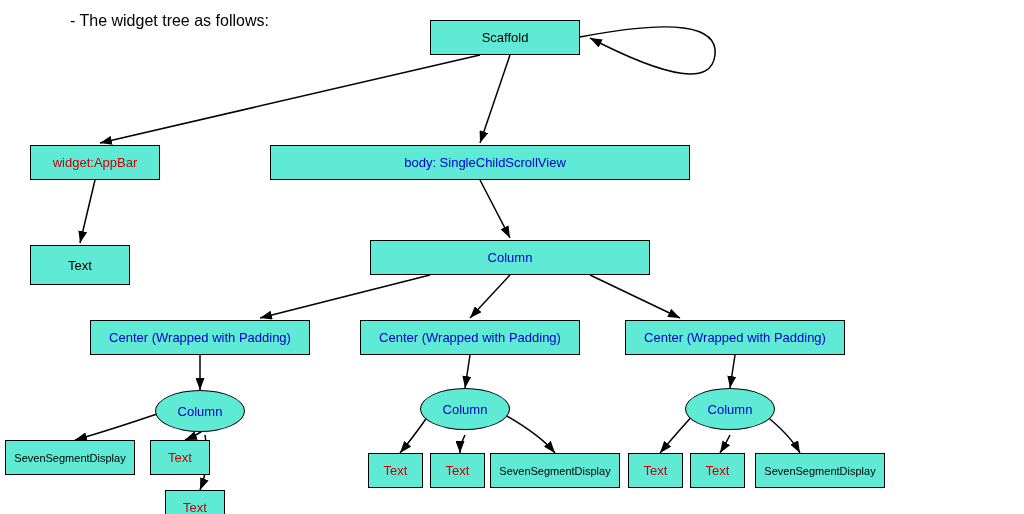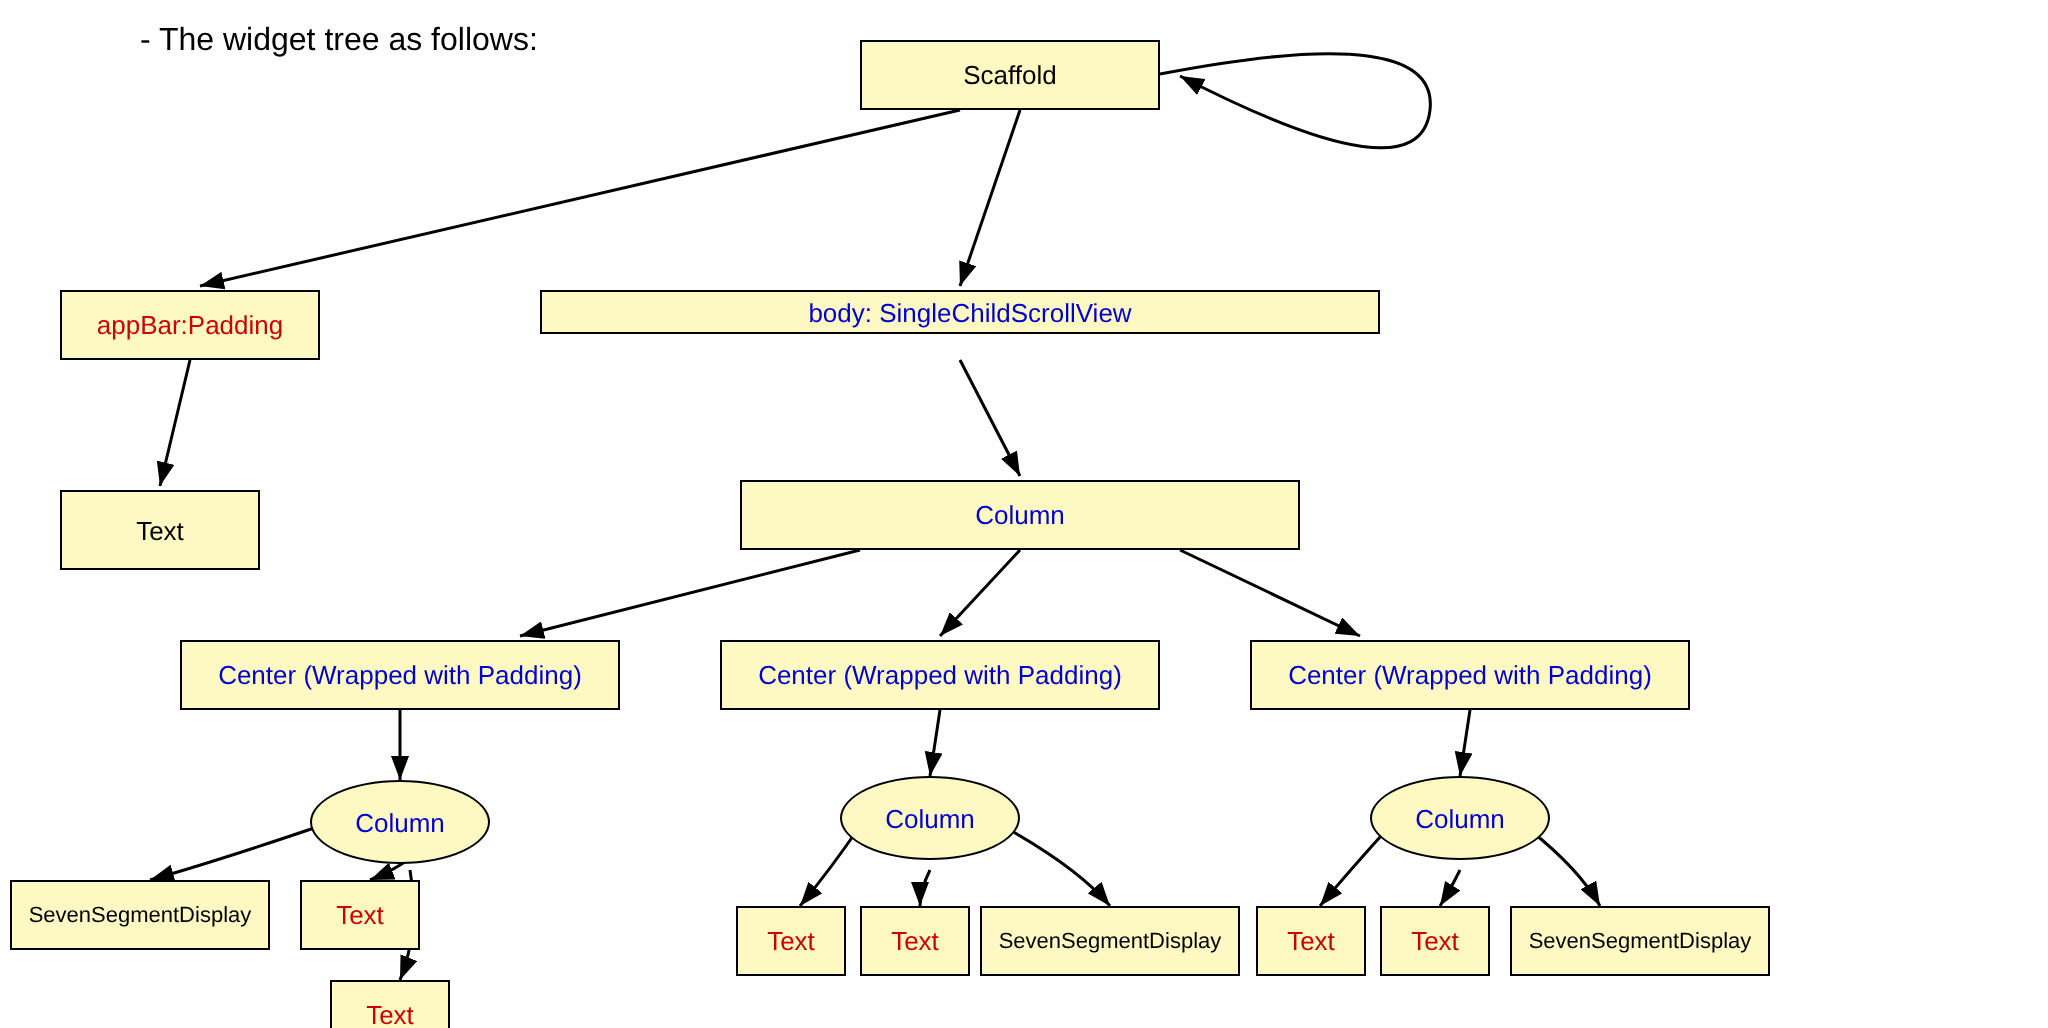--- a/index.html
+++ b/index.html
@@ -13,21 +13,21 @@
       position: relative;
     }
     .diagram-container {
       position: relative;
       width: 1024px;
       height: 514px;
     }
     .node {
       position: absolute;
       border: 1px solid #000;
-      background: #fef9c3;
+      background: #5eead4;
       display: flex;
       align-items: center;
       justify-content: center;
       text-align: center;
     }
     .node.rect {
       border-radius: 0;
     }
     .node.ellipse {
       border-radius: 50%;
@@ -113,24 +113,24 @@
 
     <path d="M 765 415 Q 790 435 800 453" fill="none" stroke="#000" stroke-width="1.5" marker-end="url(#arrowhead)"></path>
 
   </svg>
 
   <div class="node rect" style="left:430px; top:20px; width:150px; height:35px;">
     <span class="node-text-black">Scaffold</span>
   </div>
 
   <div class="node rect" style="left:30px; top:145px; width:130px; height:35px;">
-    <span class="node-text-red">appBar:Padding</span>
-  </div>
-
-  <div class="node rect" style="left:270px; top:145px; width:420px; height:22px;padding-left:10px;">
+    <span class="node-text-red">widget:AppBar</span>
+  </div>
+
+  <div class="node rect" style="left:270px; top:145px; width:420px; height:35px;padding-left:10px;">
     <span class="node-text-blue">body: SingleChildScrollView</span>
   </div>
 
   <div class="node rect" style="left:30px; top:245px; width:100px; height:40px;">
     <span class="node-text-black">Text</span>
   </div>
 
   <div class="node rect" style="left:370px; top:240px; width:280px; height:35px;">
     <span class="node-text-blue">Column</span>
   </div>

